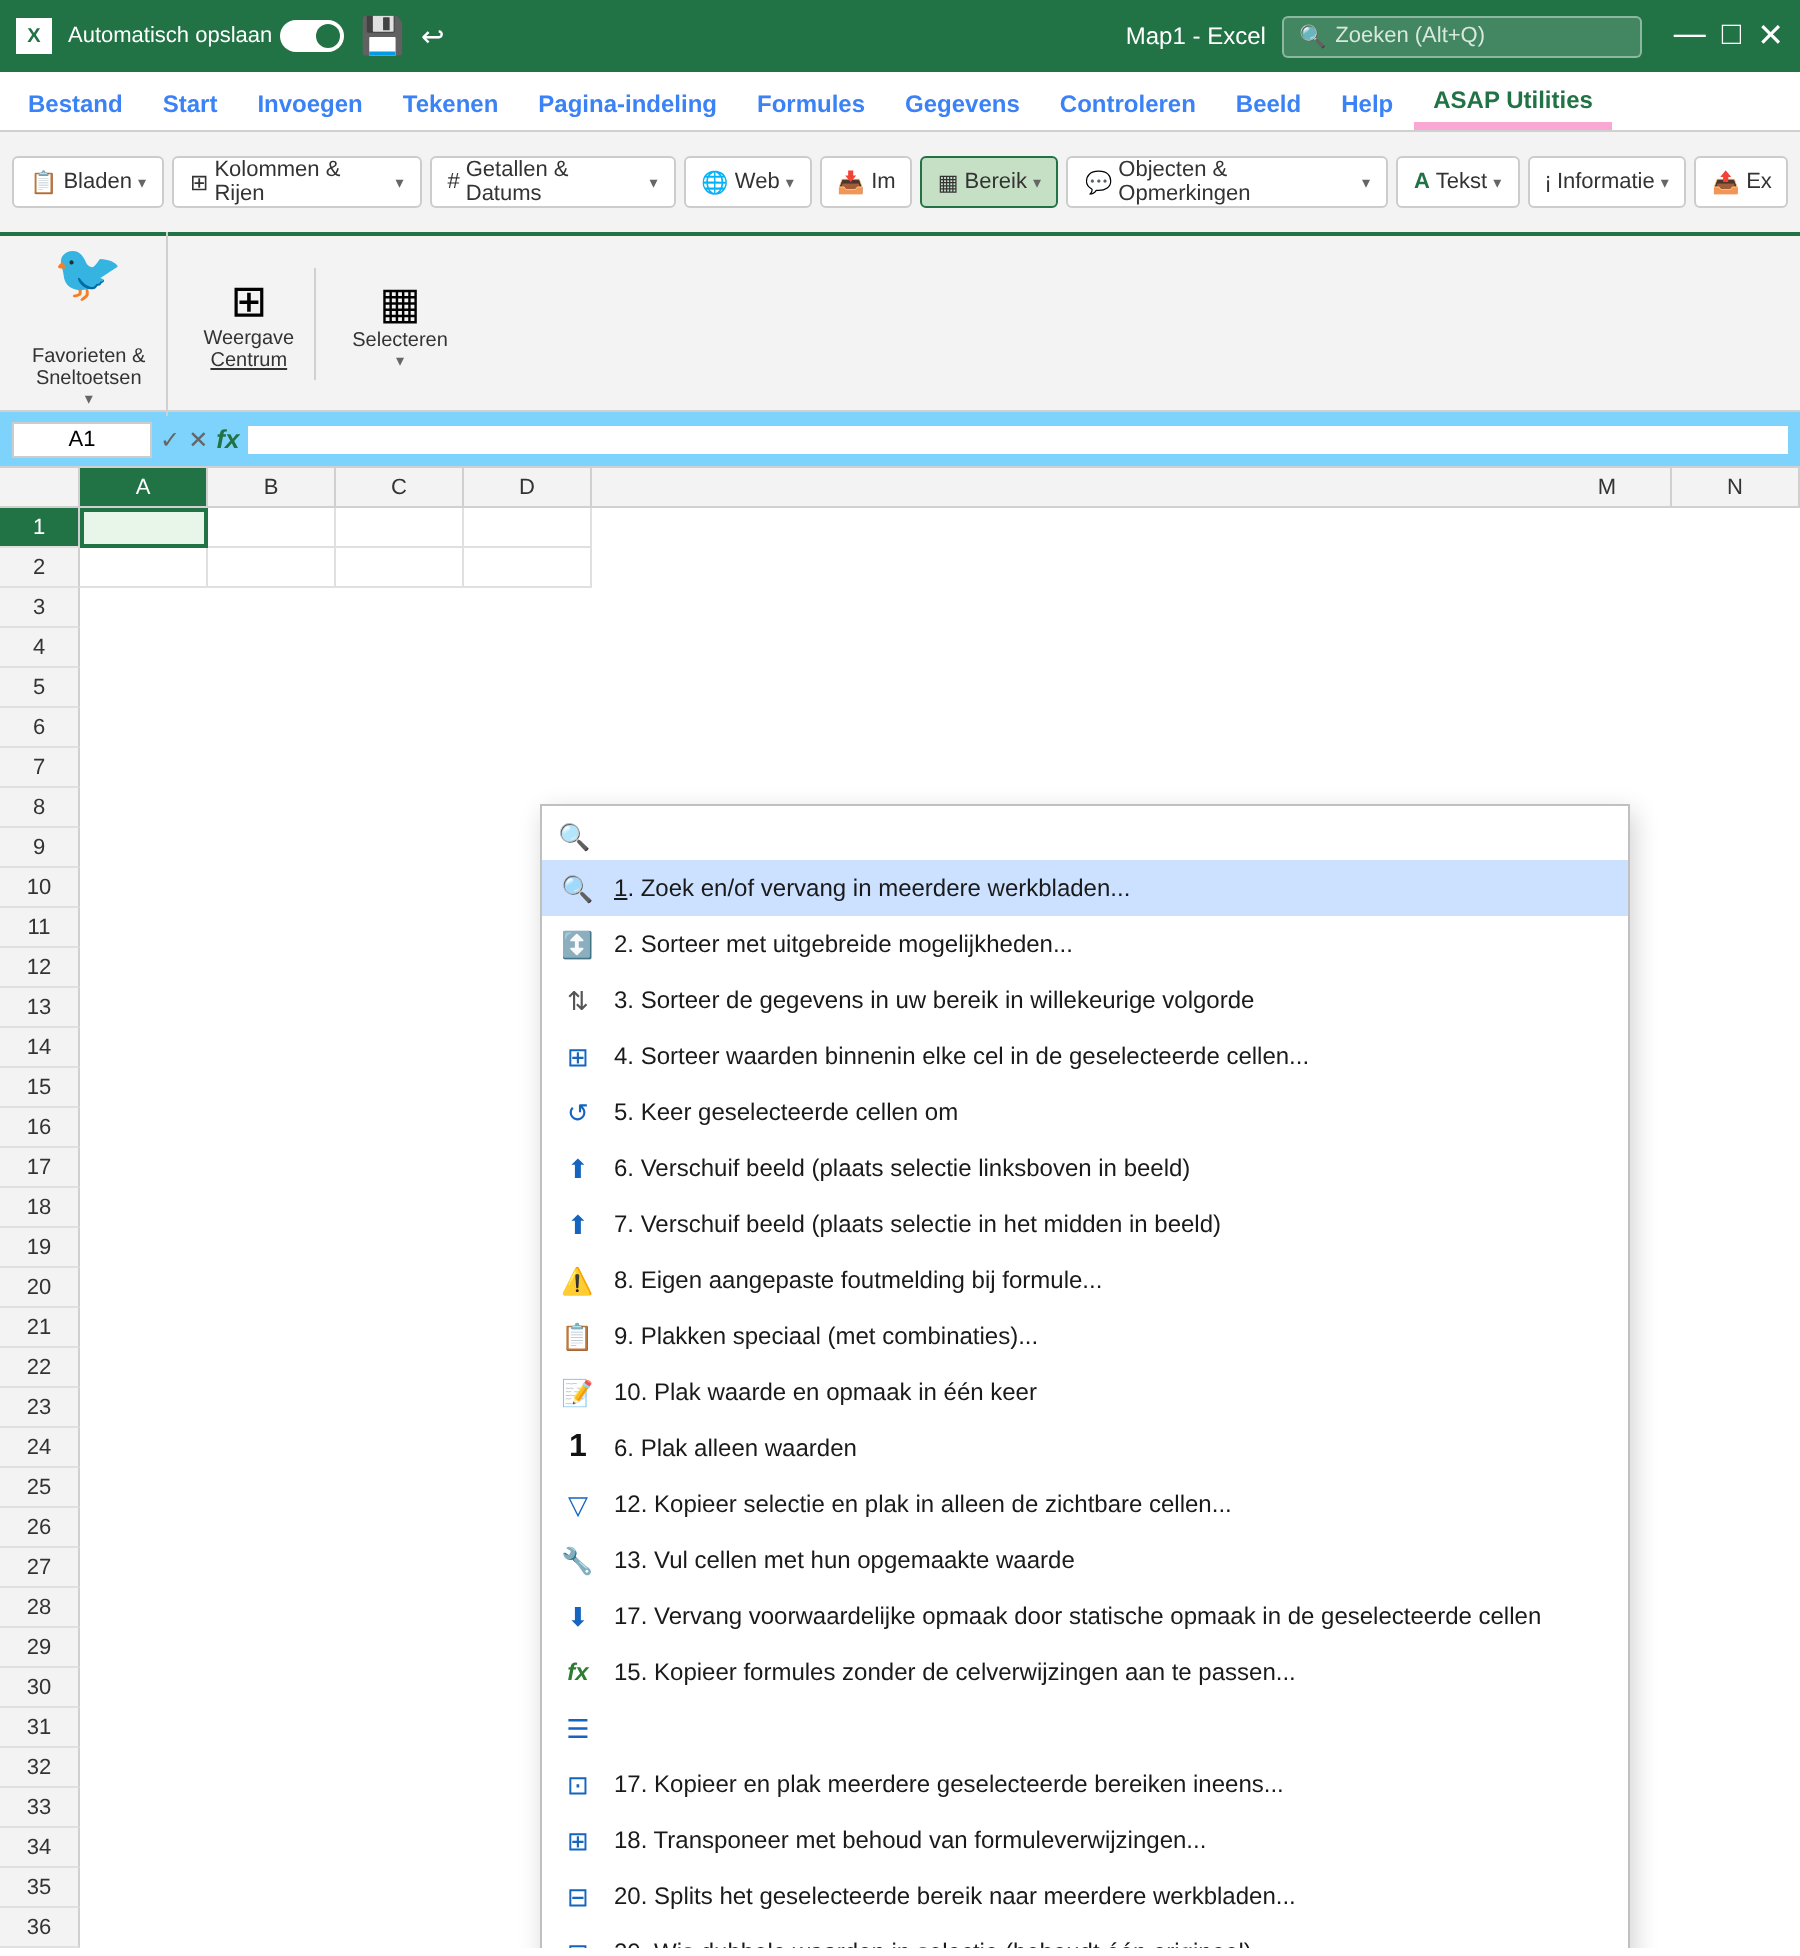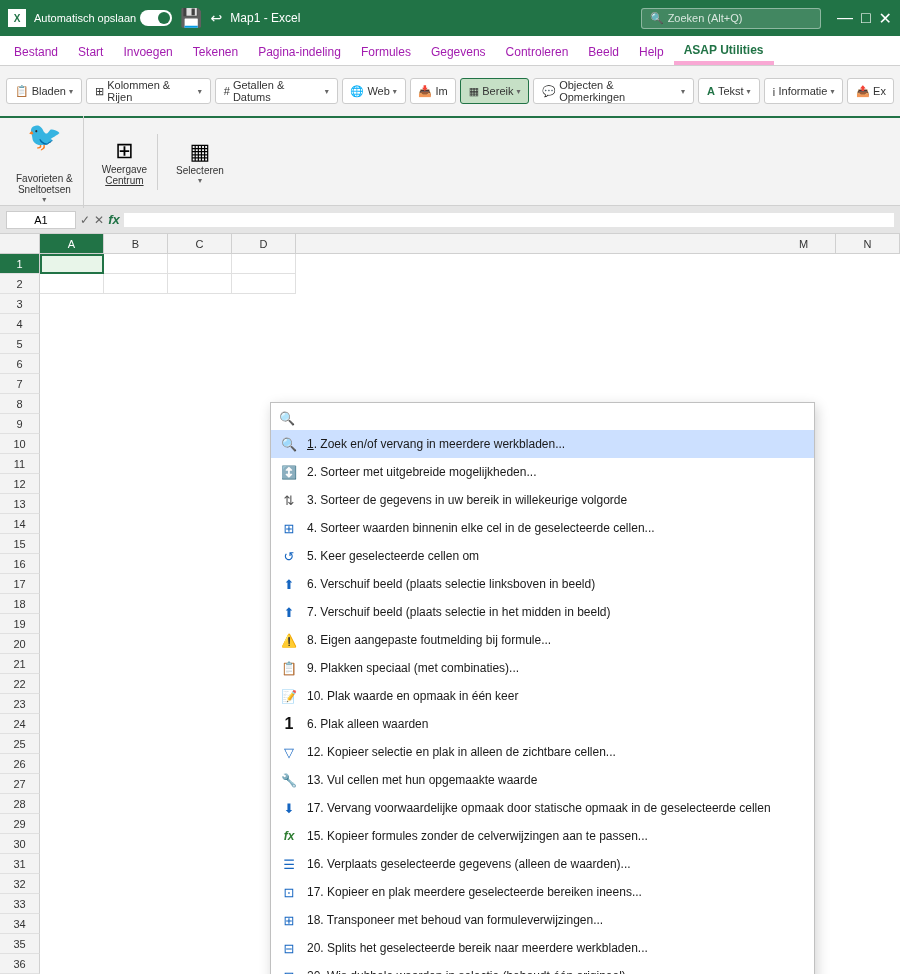--- a/index.html
+++ b/index.html
@@ -26,21 +26,21 @@
     }
     .toggle-switch {
       width: 32px; height: 16px; background: #fff; border-radius: 8px;
       display: inline-block; position: relative;
     }
     .toggle-switch::after {
       content: '';
       position: absolute; right: 2px; top: 2px;
       width: 12px; height: 12px; border-radius: 50%; background: #217346;
     }
-    .title-bar-title { flex: 1; text-align: left; font-size: 12px; }
+    .title-bar-title { flex: 1; text-align: right; font-size: 12px; }
     .title-bar-search {
       background: rgba(255,255,255,0.15); border: 1px solid rgba(255,255,255,0.4);
       border-radius: 3px; padding: 3px 8px; color: #fff; font-size: 11px;
       width: 180px; display: flex; align-items: center; gap: 4px;
     }
     .title-bar-search input {
       background: transparent; border: none; color: #fff; font-size: 11px; outline: none; width: 140px;
     }
     .title-bar-search input::placeholder { color: rgba(255,255,255,0.8); }
 
@@ -50,22 +50,23 @@
       border-bottom: 1px solid #d0d0d0;
       display: flex;
       align-items: flex-end;
       padding: 0 4px;
       height: 30px;
     }
     .ribbon-tab {
       padding: 4px 10px;
       font-size: 12px;
       cursor: pointer;
-      color: #a21caf;
+      color: #3b82f6;
       border-bottom: 2px solid transparent;
+      font-weight: bold;
     }
     .ribbon-tab.active-tab {
       color: #217346;
       border-bottom: 4px solid #f9a8d4;
       font-weight: 600;
     }
 
     
     .ribbon-row {
       background: #e8f5e9;
@@ -82,21 +83,21 @@
       border-radius: 3px; cursor: pointer; font-size: 11px; color: #333;
       height: 26px;
     }
     .ribbon-dropdown-btn.active-btn {
       background: #c6e0c6; border-color: #217346;
     }
     .chevron-down { font-size: 8px; color: #666; }
 
     
     .formula-bar {
-      background: #e5e5e5;
+      background: #7dd3fc;
       border-bottom: 1px solid #d0d0d0;
       height: 28px;
       display: flex;
       align-items: center;
       padding: 0 6px;
       gap: 4px;
     }
     .cell-ref {
       width: 70px; border: 1px solid #ccc; padding: 2px 4px;
       font-size: 11px; text-align: center;
@@ -428,21 +429,20 @@
     <div class="menu-item">
       <span class="menu-item-icon icon-blue">⬇</span>
       <span class="menu-item-text">17. Vervang voorwaardelijke opmaak door statische opmaak in de geselecteerde cellen</span>
     </div>
     <div class="menu-item">
       <span class="menu-item-icon icon-green" style="font-style:italic; font-weight:bold; font-size:12px;">fx</span>
       <span class="menu-item-text">15. Kopieer formules zonder de celverwijzingen aan te passen...</span>
     </div>
     <div class="menu-item">
       <span class="menu-item-icon icon-blue">☰</span>
-      <span class="menu-item-text">16. Verplaats geselecteerde gegevens (alleen de waarden)...</span>
     </div>
     <div class="menu-item">
       <span class="menu-item-icon icon-blue">⊡</span>
       <span class="menu-item-text">17. Kopieer en plak meerdere geselecteerde bereiken ineens...</span>
     </div>
     <div class="menu-item">
       <span class="menu-item-icon icon-blue">⊞</span>
       <span class="menu-item-text">18. Transponeer met behoud van formuleverwijzingen...</span>
     </div>
     <div class="menu-item">

